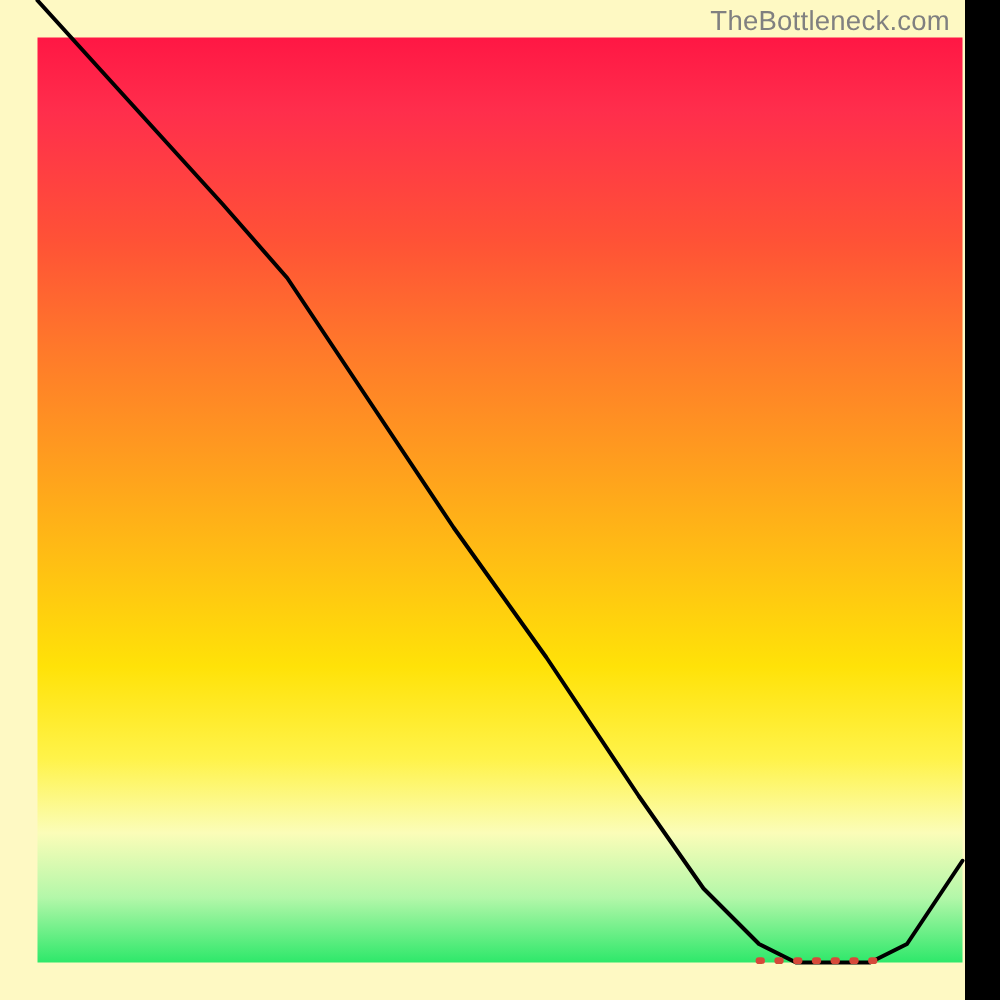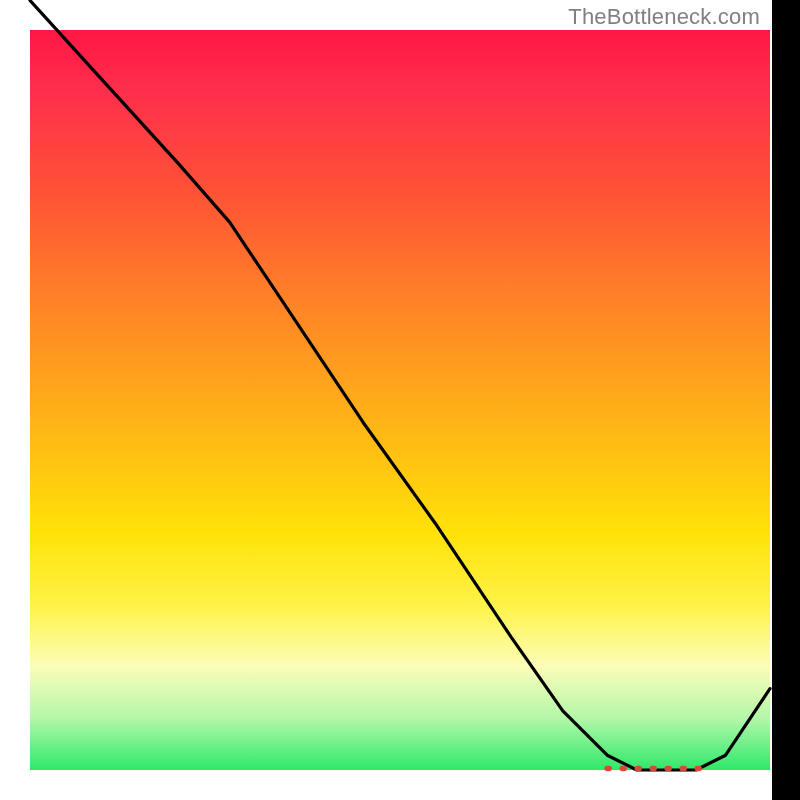--- a/index.html
+++ b/index.html
@@ -1,21 +1,21 @@
 <!DOCTYPE html>
 <html><head>
 <meta charset="utf-8">
 <style>
   * { margin: 0; padding: 0; box-sizing: border-box; }
   html, body { width: 800px; height: 800px; overflow: hidden; background: #000; }
   .frame {
     position: relative;
     width: 772px;
     height: 800px;
-    background: #ffffff;
+    background: #fef9c3;
   }
   .watermark {
     position: absolute;
     top: 4px;
     right: 12px;
     color: #808080;
     font-family: Arial, Helvetica, sans-serif;
     font-size: 22px;
     letter-spacing: 0.2px;
   }

